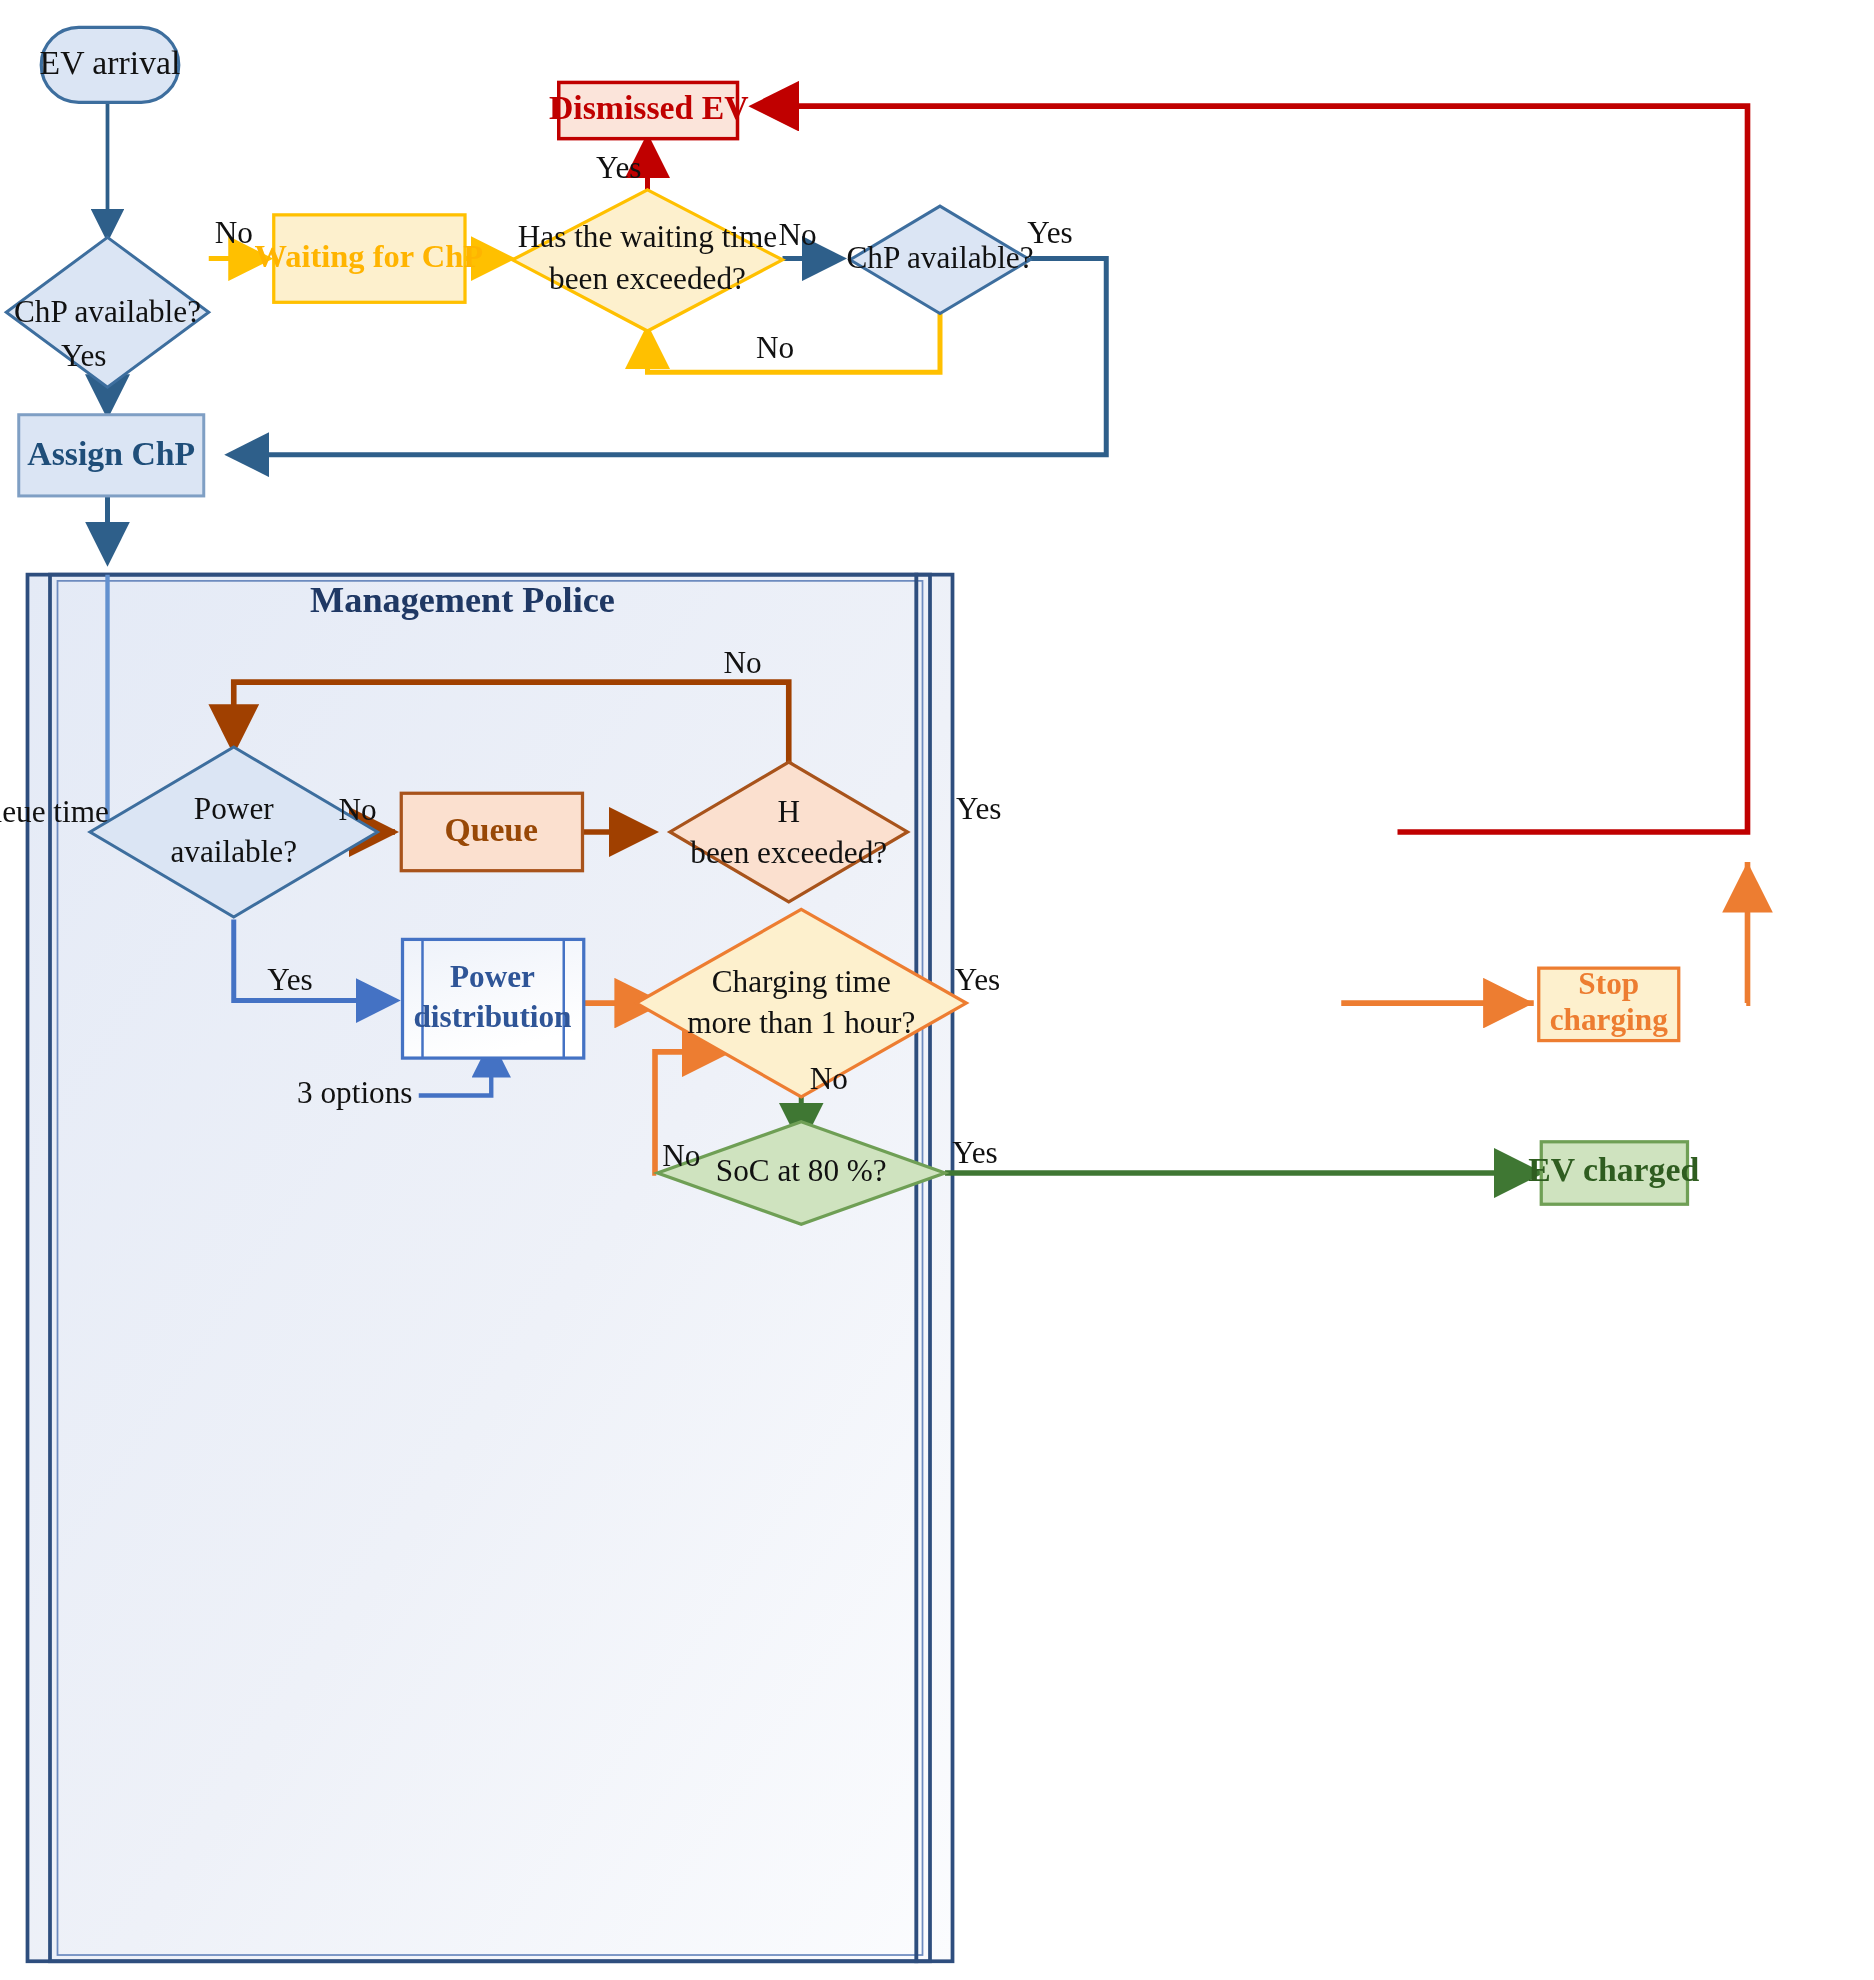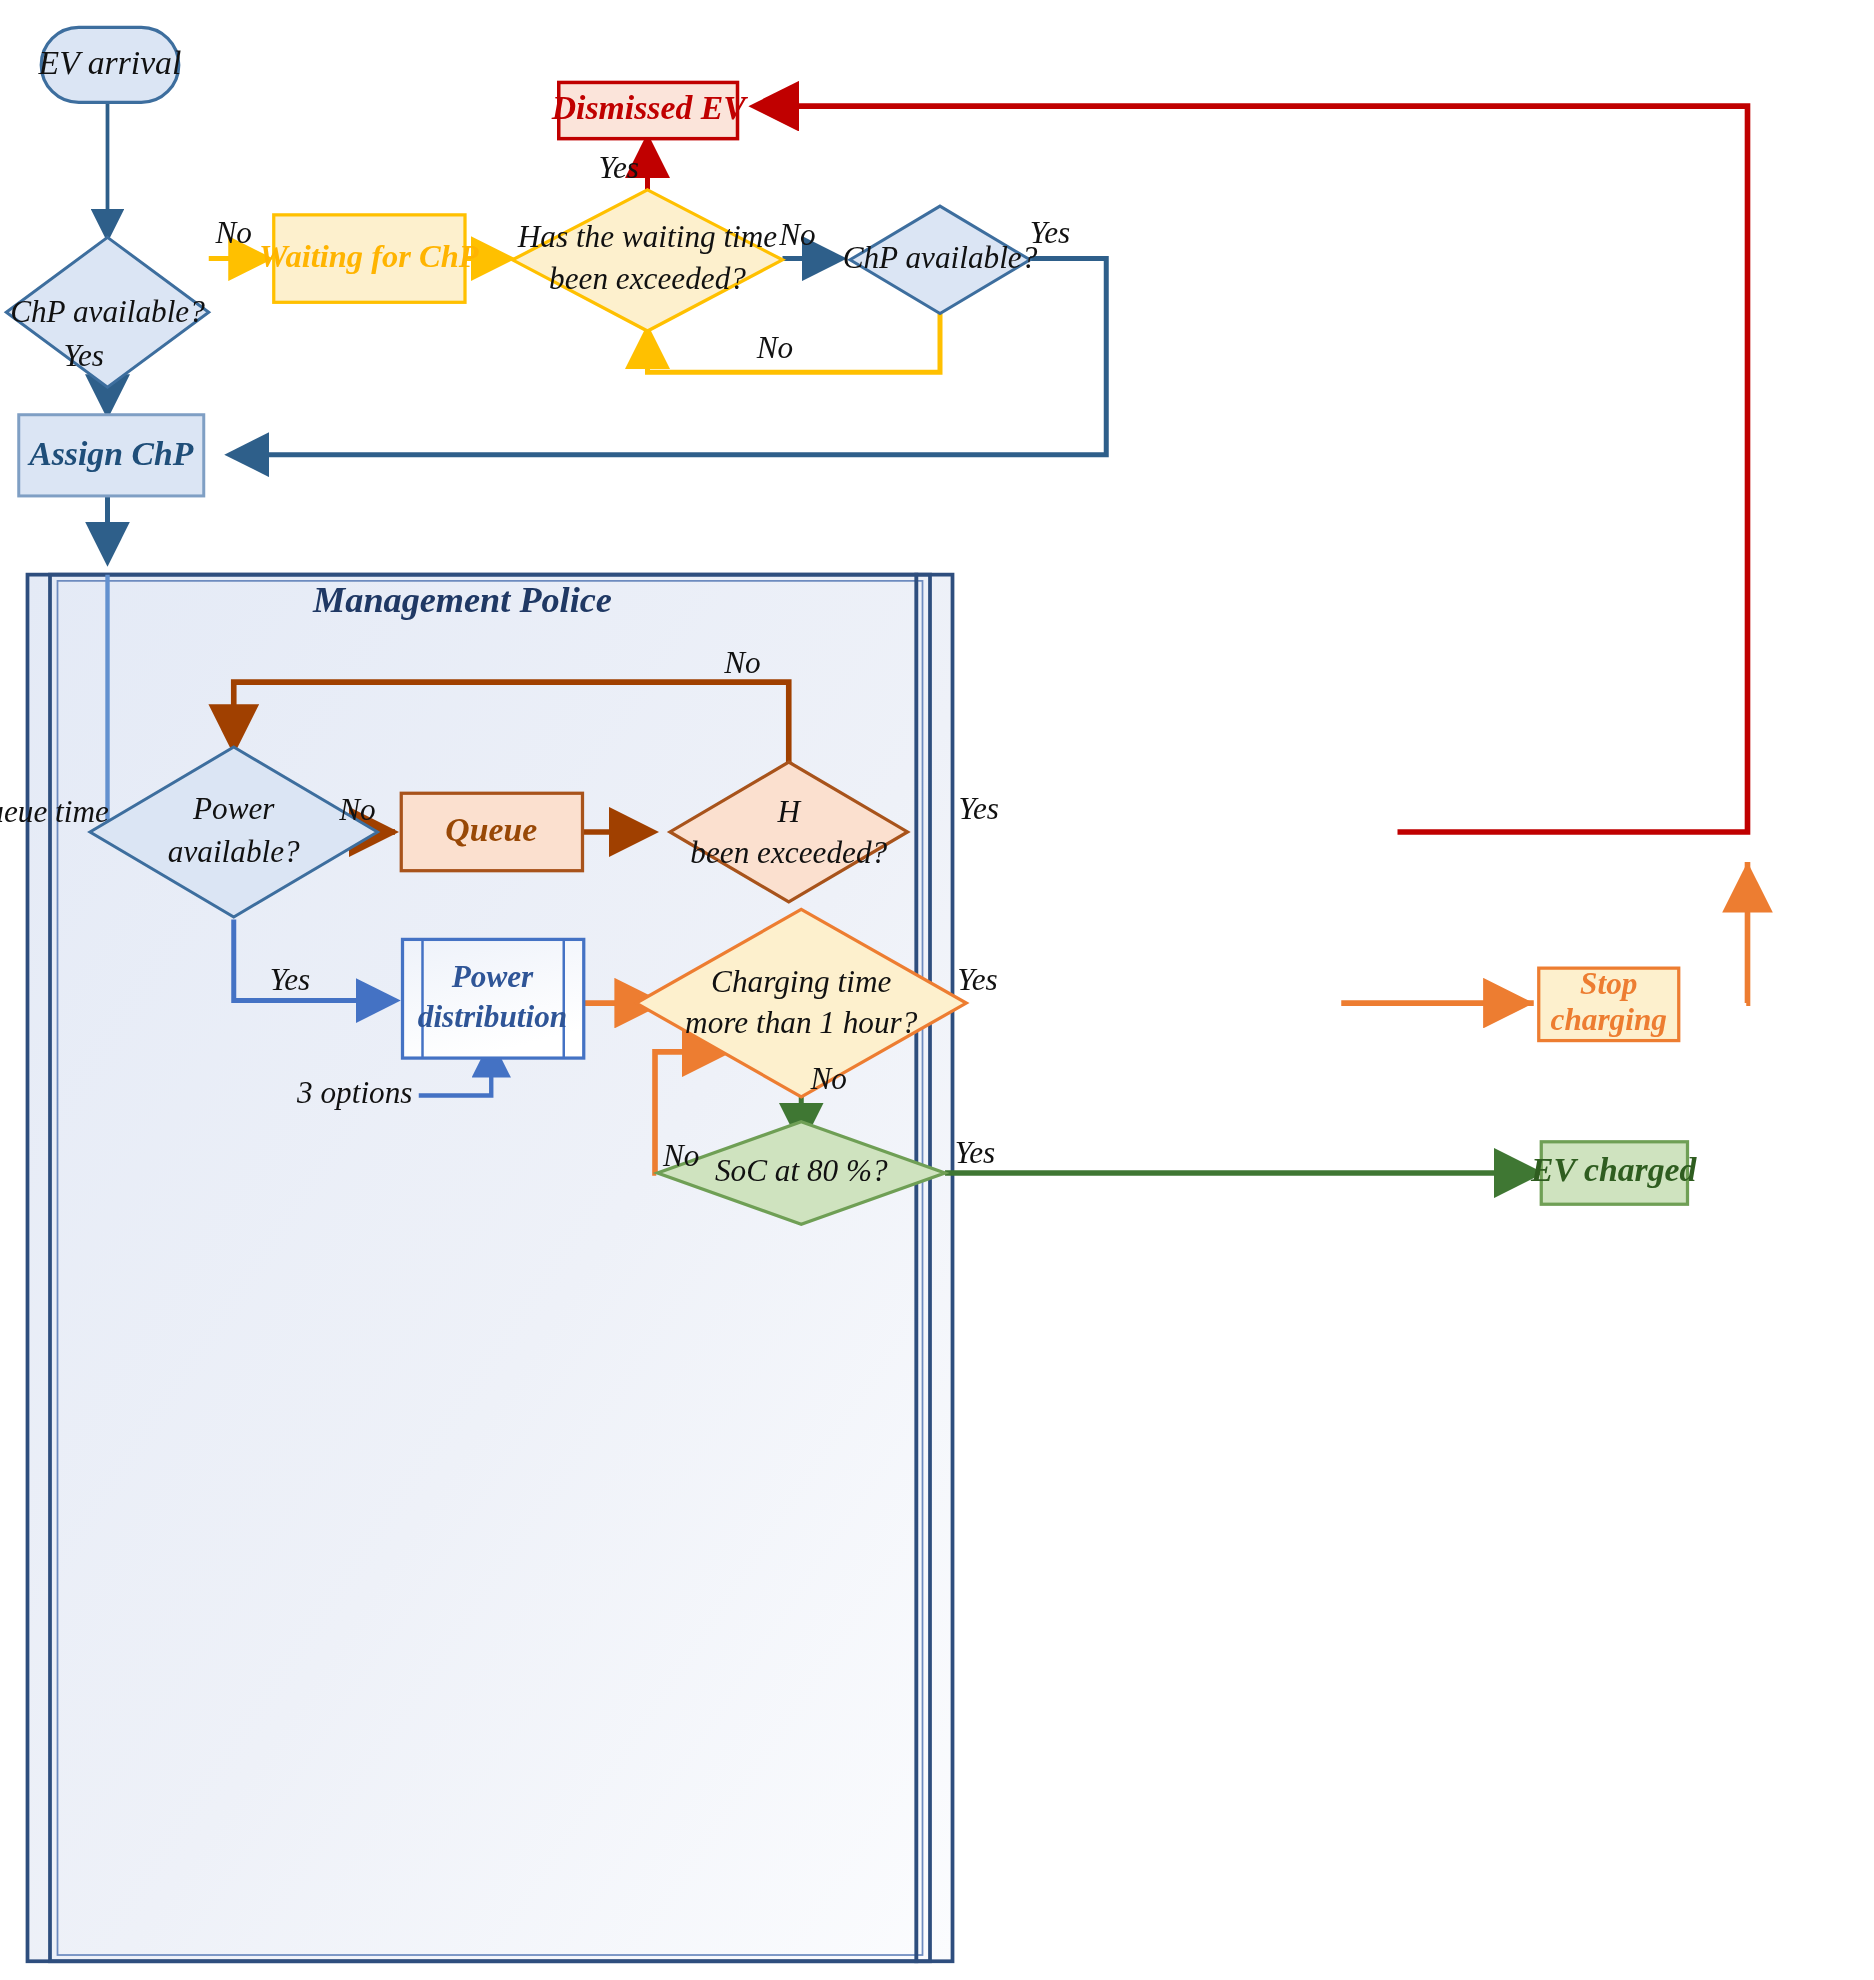--- a/index.html
+++ b/index.html
@@ -1,17 +1,17 @@
 <!DOCTYPE html>
 <html style="font-size:13px"><head>
 <meta charset="utf-8">
 <style>
   html,body{margin:0;padding:0;background:#ffffff;}
   body{font-family:"Liberation Serif", serif;}
-  #stage{position:relative;width:1875px;height:1980px;background:#ffffff;overflow:hidden;font-style:italic;}
+  #stage{position:relative;width:1875px;height:1980px;background:#ffffff;overflow:hidden;}
   svg#canvas{position:absolute;left:0;top:0;width:1875px;height:1980px;}
   .nodeText{font-family:"Liberation Serif", serif;text-anchor:middle;dominant-baseline:middle;}
   .edgeLabel{font-family:"Liberation Serif", serif;font-size:40px;fill:#111111;text-anchor:middle;dominant-baseline:middle;}
   .bold{font-weight:bold;}
 </style>
 </head>
 <body>
 
 <div id="stage">
   <svg id="canvas" viewBox="0 0 1500 1585" preserveAspectRatio="none">

